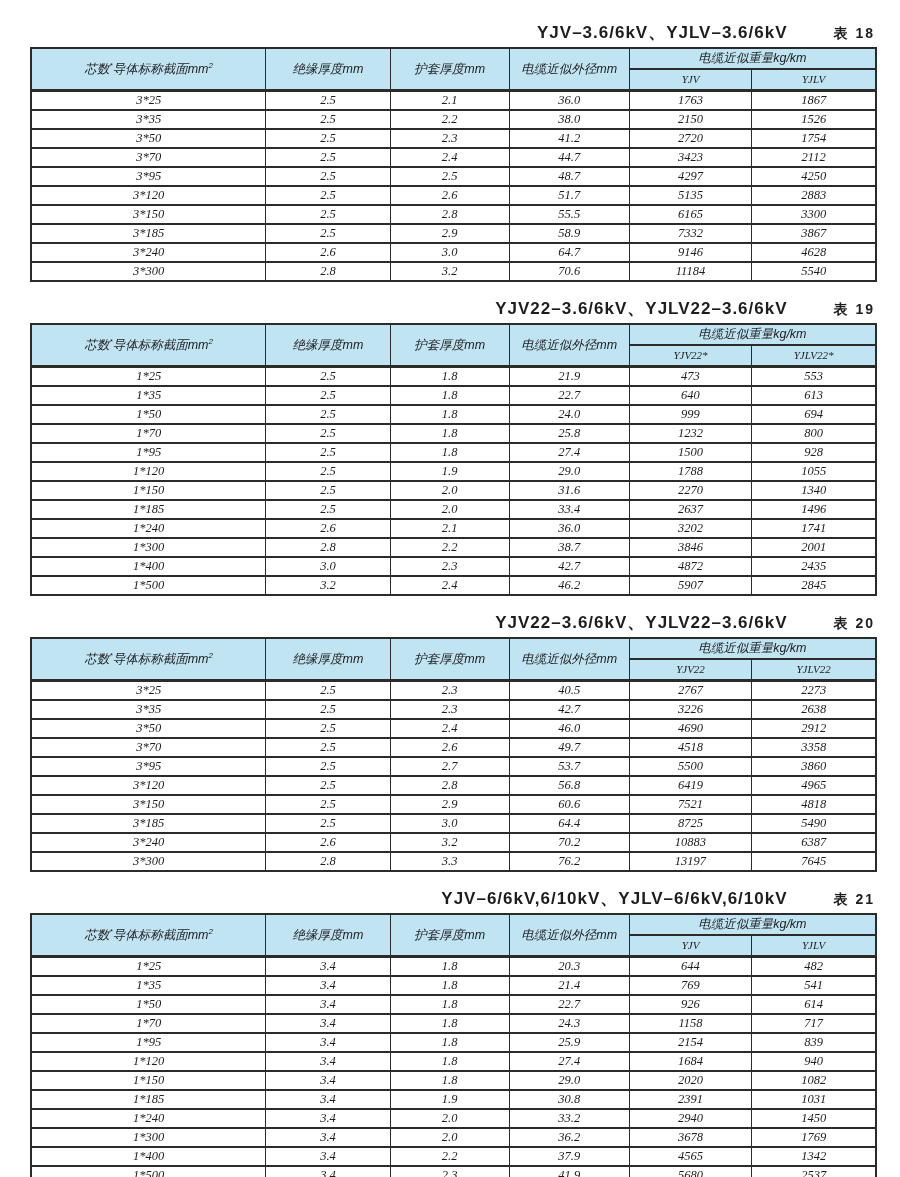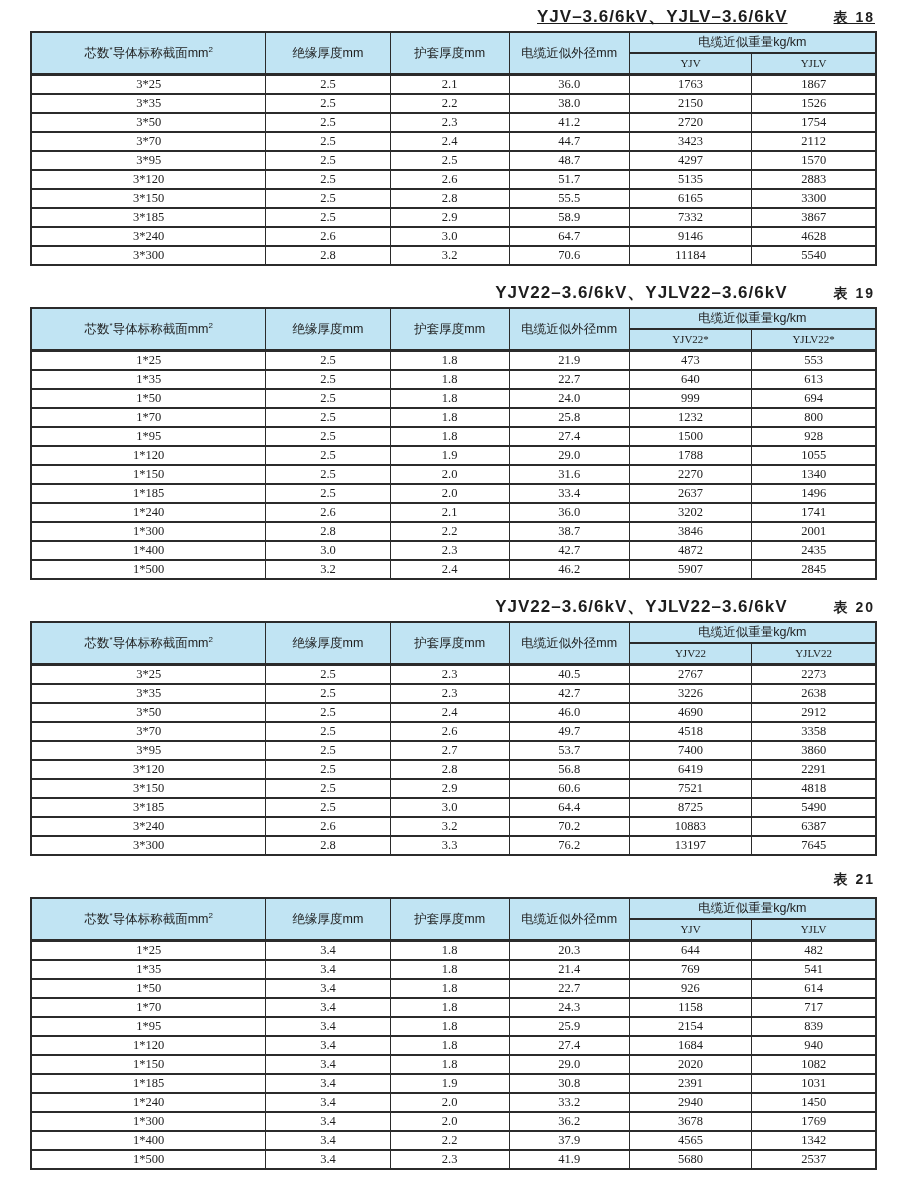--- a/index.html
+++ b/index.html
@@ -12,32 +12,33 @@
     width:900px;height:1177px;overflow:hidden;
     color:var(--text);
     font-family:"Liberation Sans",sans-serif;
   }
   .content{padding:5px 23px 0 30px;}
   .table-block{margin:0;}
   .title-row{
     display:flex;justify-content:flex-end;align-items:baseline;
     margin:15px 0 6px 0;height:20px;
   }
-  .table-block:first-child .title-row{margin-top:0;text-decoration:underline;}
+  .table-block:first-child .title-row{margin-top:16px;}
   .table-title{
     font-size:17px;font-weight:bold;letter-spacing:1px;
     margin:0 46px 0 0;white-space:nowrap;
   }
   .table-label{
     font-size:14px;font-weight:bold;letter-spacing:2px;
     padding-right:2px;white-space:nowrap;
   }
   table.spec-table{
     width:100%;border-collapse:collapse;table-layout:fixed;
     border:2px solid var(--border);
+    font-style:italic;
   }
   .spec-table col:nth-child(1){width:27.8%;}
   .spec-table col:nth-child(2){width:14.7%;}
   .spec-table col:nth-child(3){width:14.1%;}
   .spec-table col:nth-child(4){width:14.2%;}
   .spec-table col:nth-child(5){width:14.5%;}
   .spec-table col:nth-child(6){width:14.7%;}
   .spec-table th,.spec-table td{
     border:1px solid var(--border);
     border-top-width:2px;border-bottom-width:2px;
@@ -125,21 +126,21 @@
               <td>44.7</td>
               <td>3423</td>
               <td>2112</td>
             </tr>
             <tr>
               <td>3*95</td>
               <td>2.5</td>
               <td>2.5</td>
               <td>48.7</td>
               <td>4297</td>
-              <td>1570</td>
+              <td>4250</td>
             </tr>
             <tr>
               <td>3*120</td>
               <td>2.5</td>
               <td>2.6</td>
               <td>51.7</td>
               <td>5135</td>
               <td>2883</td>
             </tr>
             <tr>
@@ -362,30 +363,30 @@
               <td>2.6</td>
               <td>49.7</td>
               <td>4518</td>
               <td>3358</td>
             </tr>
             <tr>
               <td>3*95</td>
               <td>2.5</td>
               <td>2.7</td>
               <td>53.7</td>
-              <td>7400</td>
+              <td>5500</td>
               <td>3860</td>
             </tr>
             <tr>
               <td>3*120</td>
               <td>2.5</td>
               <td>2.8</td>
               <td>56.8</td>
               <td>6419</td>
-              <td>2291</td>
+              <td>4965</td>
             </tr>
             <tr>
               <td>3*150</td>
               <td>2.5</td>
               <td>2.9</td>
               <td>60.6</td>
               <td>7521</td>
               <td>4818</td>
             </tr>
             <tr>
@@ -410,20 +411,21 @@
               <td>3.3</td>
               <td>76.2</td>
               <td>13197</td>
               <td>7645</td>
             </tr>
           </tbody>
         </table>
       </section>
       <section class="table-block">
         <div class="title-row">
+          <h2 class="table-title">YJV–6/6kV,6/10kV、YJLV–6/6kV,6/10kV</h2>
           <span class="table-label">表 21</span>
         </div>
         <table class="spec-table">
           <colgroup>
             <col>
             <col>
             <col>
             <col>
             <col>
             <col>

